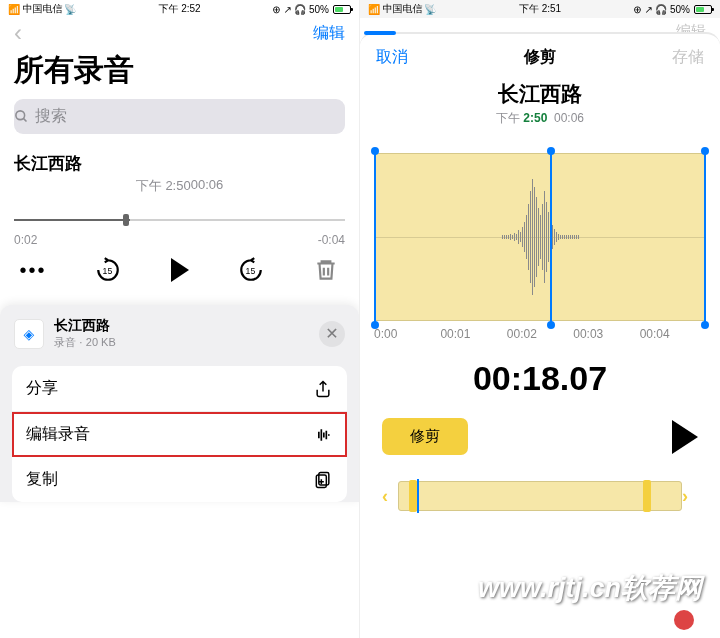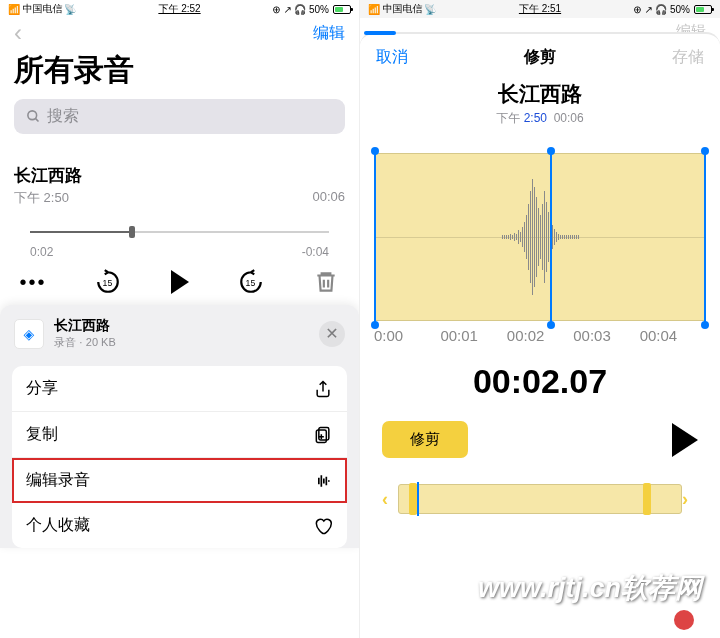--- a/index.html
+++ b/index.html
@@ -2,36 +2,36 @@
 <html><head>
   <meta charset="utf-8">
   <style>
     * { margin: 0; padding: 0; box-sizing: border-box; font-family: -apple-system, 'PingFang SC', 'Helvetica Neue', sans-serif; }
     body { background: #fff; width: 720px; height: 638px; display: flex; overflow: hidden; position: relative; }
     .screen { width: 360px; height: 638px; position: relative; background: #fff; overflow: hidden; }
     .screen-left { border-right: 1px solid #eee; }
     
     .status-bar { height: 18px; display: flex; justify-content: space-between; align-items: center; font-size: 10px; padding: 2px 8px; color: #000; font-weight: 500; }
     .status-bar .left, .status-bar .center, .status-bar .right { display: flex; align-items: center; gap: 2px; }
-    .status-bar .center { position: absolute; left: 50%; transform: translateX(-50%); text-decoration: underline; }
+    .status-bar .center { position: absolute; left: 50%; transform: translateX(-50%); }
     .battery-icon { display: inline-block; width: 18px; height: 9px; border: 1px solid #000; border-radius: 2px; position: relative; margin-left: 2px; }
     .battery-icon::after { content: ''; position: absolute; right: -3px; top: 2px; width: 2px; height: 3px; background: #000; border-radius: 0 1px 1px 0; }
     .battery-fill { position: absolute; left: 1px; top: 1px; height: 5px; background: #4cd964; border-radius: 1px; }
     
     .nav-bar { display: flex; justify-content: space-between; align-items: center; padding: 6px 14px; height: 30px; }
     .back-chev { color: #c0c0c0; font-size: 24px; font-weight: 300; }
     .nav-link { color: #007aff; font-size: 16px; }
     .page-title { font-size: 30px; font-weight: 700; padding: 2px 14px 8px; }
-    .search-box { margin: 0 14px 20px; background: #e4e3e9; border-radius: 9px; display: flex; align-items: center; padding: 7px 12px; color: #8e8e93; }
+    .search-box { margin: 0 14px 8px; background: #e4e3e9; border-radius: 9px; display: flex; align-items: center; padding: 7px 0; color: #8e8e93; }
     .search-box svg { width: 15px; height: 15px; margin-right: 6px; }
     .search-box span { font-size: 16px; }
     .recording-item { padding: 10px 14px 0; }
     .rec-title { font-size: 17px; font-weight: 600; }
-    .rec-row { display: flex; justify-content: space-between; font-size: 13px; color: #8e8e93; margin-top: 2px; }
-    .scrubber-area { padding: 8px 30px 0; }
+    .rec-row { display: flex; justify-content: center; font-size: 13px; color: #8e8e93; margin-top: 2px; }
+    .scrubber-area { padding: 8px 14px 0; }
     .scrubber { position: relative; height: 24px; margin-top: 6px; }
     .scrubber-line { position: absolute; top: 10px; left: 0; right: 0; height: 2px; background: #d0d0d0; }
     .scrubber-fill { position: absolute; top: 10px; left: 0; width: 35%; height: 2px; background: #666; }
     .scrubber-thumb { position: absolute; left: 33%; top: 5px; width: 6px; height: 12px; background: #666; border-radius: 2px; }
     .time-row { display: flex; justify-content: space-between; font-size: 12px; color: #8e8e93; }
     .controls { display: flex; justify-content: space-between; align-items: center; padding: 10px 20px 2px; }
     .ctrl-icon { width: 26px; height: 26px; display: flex; align-items: center; justify-content: center; color: #000; }
     .play-btn { width: 0; height: 0; border-left: 18px solid #000; border-top: 12px solid transparent; border-bottom: 12px solid transparent; }
     .skip-svg { width: 26px; height: 26px; }
     
@@ -51,37 +51,37 @@
     .screen-right .status-bar { background: #f5f5f5; }
     .right-dim-edit { position: absolute; top: 22px; right: 14px; font-size: 15px; color: #c5c5c5; }
     .trim-sheet { position: absolute; top: 32px; left: 0; right: 0; bottom: 0; background: #fff; border-radius: 14px 14px 0 0; border-top: 2px solid #e8e8e8; }
     .trim-accent { position: absolute; top: -3px; left: 4px; width: 32px; height: 4px; background: #007aff; border-radius: 2px; }
     .trim-nav { display: flex; justify-content: space-between; align-items: center; padding: 13px 16px 4px; }
     .trim-cancel { color: #007aff; font-size: 16px; }
     .trim-title { font-size: 16px; font-weight: 600; }
     .trim-save { color: #c5c5c5; font-size: 16px; }
     .trim-rec-title { text-align: center; font-size: 21px; font-weight: 700; margin-top: 8px; }
     .trim-rec-sub { text-align: center; font-size: 12px; color: #8e8e93; margin-top: 2px; }
-    .trim-rec-sub b { color: #1d4ed8; font-weight: 400; }
+    .trim-rec-sub b { color: #15803d; font-weight: 700; }
     .waveform-area { margin: 26px 14px 0; height: 168px; background: #f6e7a8; border: 1px solid #d6c889; position: relative; border-radius: 2px; }
     .wf-handle { position: absolute; top: -5px; width: 8px; height: 178px; }
     .wf-handle .dot { width: 8px; height: 8px; background: #007aff; border-radius: 50%; position: absolute; }
     .wf-handle .line { width: 2px; height: 168px; background: #007aff; position: absolute; left: 3px; top: 5px; }
     .wf-handle.left { left: -4px; }
     .wf-handle.right { right: -4px; }
     .wf-handle .dot.top { top: -2px; }
     .wf-handle .dot.bot { bottom: -2px; }
     .wf-playhead { position: absolute; left: 53%; top: -5px; width: 2px; height: 178px; background: #007aff; }
     .wf-playhead::before, .wf-playhead::after { content: ''; position: absolute; left: -3px; width: 8px; height: 8px; background: #007aff; border-radius: 50%; }
     .wf-playhead::before { top: -2px; }
     .wf-playhead::after { bottom: -2px; }
     .wf-midline { position: absolute; top: 50%; left: 0; right: 0; height: 1px; background: rgba(0,0,0,0.12); }
     .wf-bars { position: absolute; top: 0; left: 0; right: 0; bottom: 0; display: flex; align-items: center; justify-content: center; gap: 1px; }
     .wf-bars span { width: 1px; background: #8a8a8a; }
-    .ruler { display: flex; font-size: 15px; color: #888; margin: 6px 14px 0; }
+    .ruler { display: flex; font-size: 12px; color: #888; margin: 6px 14px 0; }
     .ruler span { flex: 1; text-align: left; }
     .timecode { text-align: center; font-size: 34px; font-weight: 700; margin-top: 18px; font-variant-numeric: tabular-nums; }
     .trim-controls { display: flex; justify-content: space-between; align-items: center; padding: 20px 22px 0; }
     .pill-btn { background: #f4d03f; border-radius: 7px; padding: 9px 0; width: 86px; text-align: center; font-size: 15px; font-weight: 500; }
     .play-big { width: 0; height: 0; border-left: 26px solid #000; border-top: 17px solid transparent; border-bottom: 17px solid transparent; }
     .mini-wave { margin: 24px 22px 0; height: 34px; position: relative; display: flex; align-items: center; }
     .mini-arrow { width: 16px; color: #f4d03f; font-size: 18px; font-weight: bold; }
     .mini-track { flex: 1; height: 30px; background: #f6e7a8; border: 1px solid #d6c889; position: relative; border-radius: 3px; }
     .mini-handle { position: absolute; top: -2px; bottom: -2px; width: 8px; background: #f4d03f; border-radius: 2px; }
     .mini-handle.l { left: 10px; }
@@ -178,38 +178,32 @@
       </div>
       <div class="sheet-close">✕</div>
     </div>
     <div class="sheet-list">
       <div class="sheet-row">
         <span>分享</span>
         <svg class="sheet-action-icon" viewBox="0 0 24 24" fill="none" stroke="#000" stroke-width="1.8">
             <path d="M12 3v12M8 7l4-4 4 4M5 13v6a2 2 0 002 2h10a2 2 0 002-2v-6"></path>
           </svg>
       </div>
+      <div class="sheet-row highlighted">
+        <span>编辑录音</span>
+        <svg class="sheet-action-icon" viewBox="0 0 24 24" fill="none" stroke="#000" stroke-width="2">
+            <path d="M4 12v0M7 8v8M10 5v14M13 9v6M16 7v10M19 11v2"></path>
+          </svg>
+      </div>
       <div class="sheet-row">
         <span>复制</span>
         <svg class="sheet-action-icon" viewBox="0 0 24 24" fill="none" stroke="#000" stroke-width="1.8">
             <rect x="7" y="3" width="12" height="15" rx="2"></rect>
             <rect x="4" y="6" width="12" height="15" rx="2"></rect>
             <path d="M10 11v6M7 14h6"></path>
-          </svg>
-      </div>
-      <div class="sheet-row highlighted">
-        <span>编辑录音</span>
-        <svg class="sheet-action-icon" viewBox="0 0 24 24" fill="none" stroke="#000" stroke-width="2">
-            <path d="M4 12v0M7 8v8M10 5v14M13 9v6M16 7v10M19 11v2"></path>
-          </svg>
-      </div>
-      <div class="sheet-row">
-        <span>个人收藏</span>
-        <svg class="sheet-action-icon" viewBox="0 0 24 24" fill="none" stroke="#000" stroke-width="1.8">
-            <path d="M12 21s-8-5-8-12a5 5 0 019-3 5 5 0 019 3c0 7-8 12-8 12z"></path>
           </svg>
       </div>
     </div>
   </div>
 </div>
 
 <div class="screen screen-right">
   <div class="status-bar">
     <div class="left">
         <span>📶</span>
@@ -296,21 +290,21 @@
     </div>
 
     <div class="ruler">
       <span>0:00</span>
       <span>00:01</span>
       <span>00:02</span>
       <span>00:03</span>
       <span>00:04</span>
     </div>
 
-    <div class="timecode">00:02.07</div>
+    <div class="timecode">00:18.07</div>
 
     <div class="trim-controls">
       <div class="pill-btn">修剪</div>
       <div class="play-big"></div>
     </div>
 
     <div class="mini-wave">
       <div class="mini-arrow">‹</div>
       <div class="mini-track">
         <div class="mini-handle l"></div>

